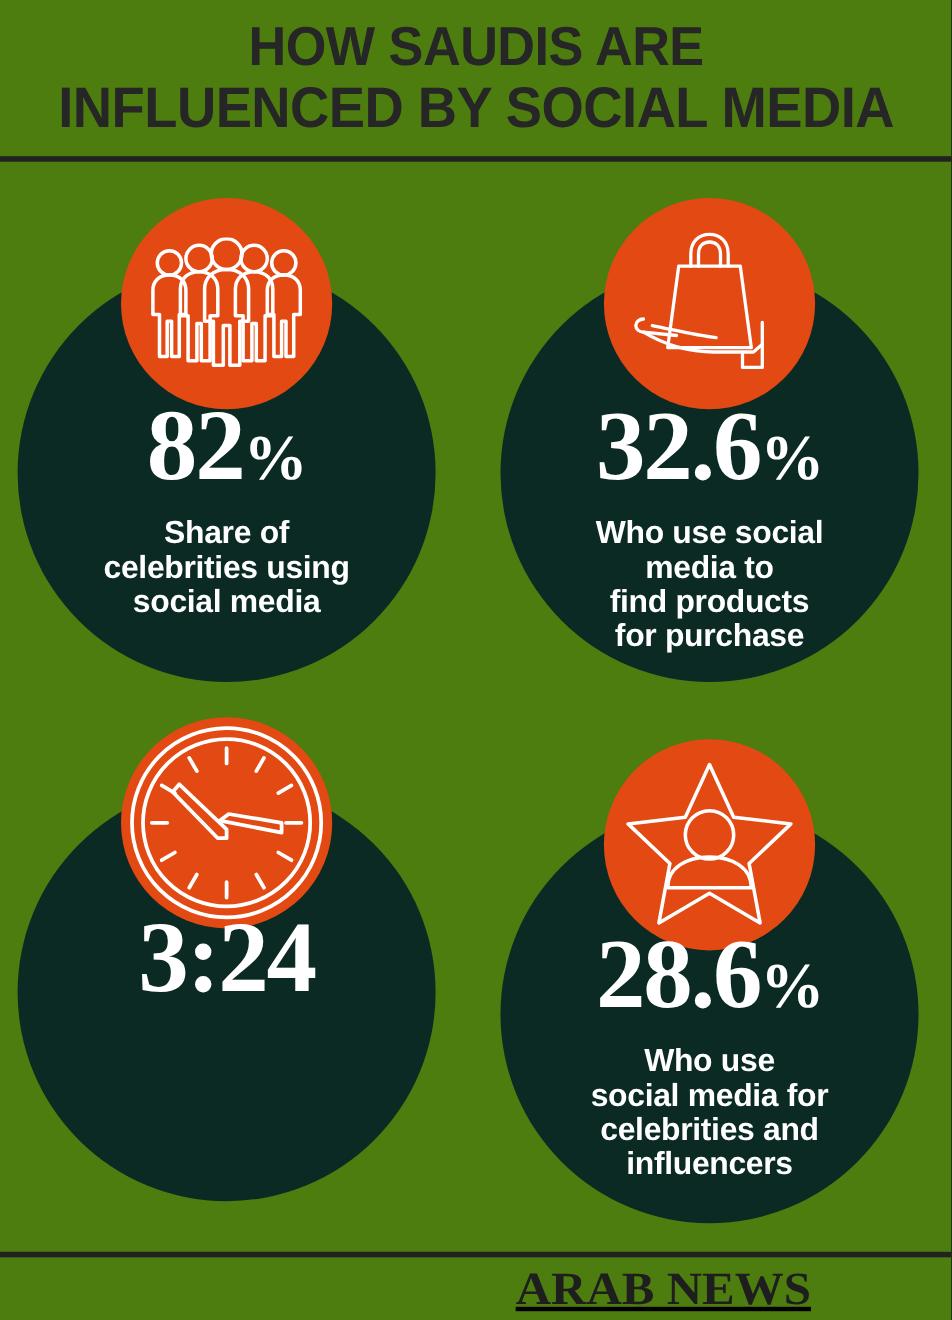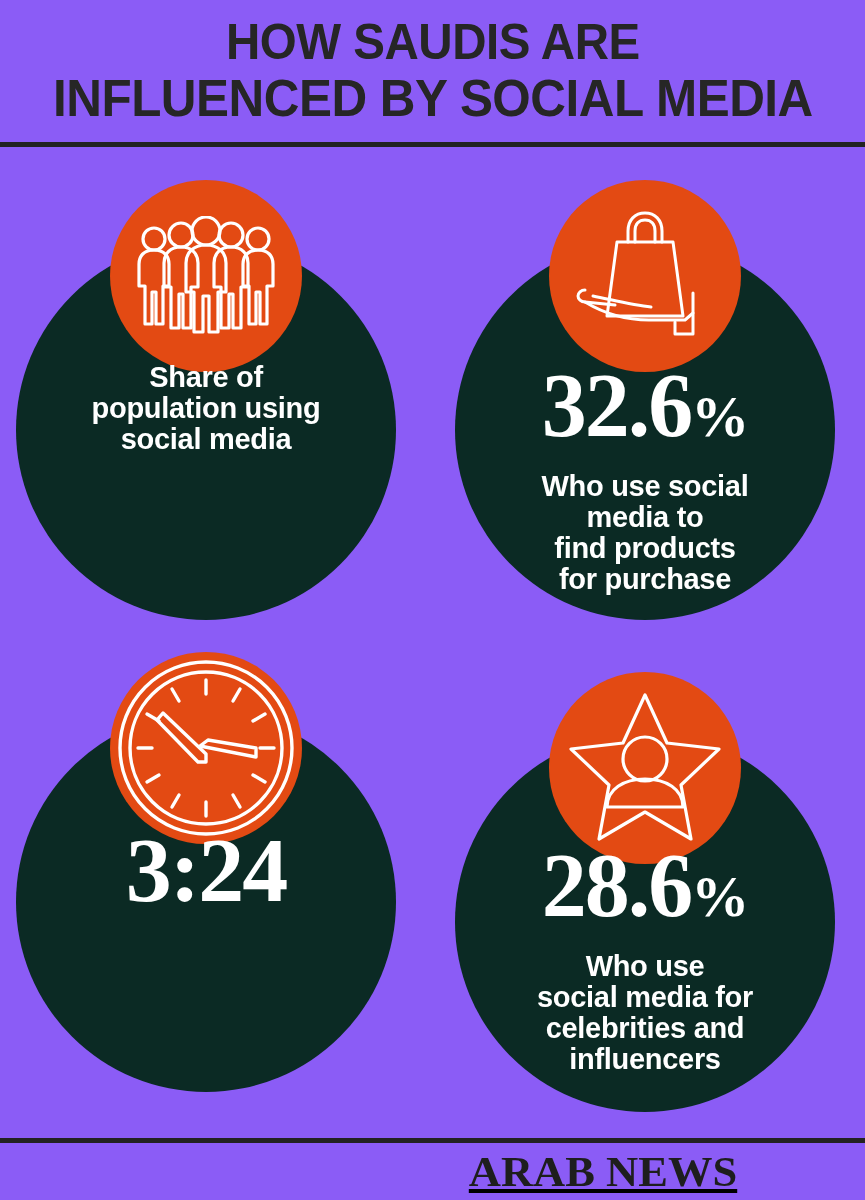--- a/index.html
+++ b/index.html
@@ -13,21 +13,21 @@
     overflow: hidden;
     font-family: "Liberation Sans", sans-serif;
     position: relative;
   }
 
   .page {
     position: absolute;
     inset: 0;
     width: 865px;
     height: 1200px;
-    background: #8b5cf6;
+    background: #4d7c0f;
   }
 
   
   .header {
     position: absolute;
     left: 0;
     top: 0;
     width: 865px;
     height: 144px;
     display: flex;
@@ -207,22 +207,23 @@
           <path d="M75 29 C62 29 55 37 55 47 L55 76 L63 76 L63 116 L72 116 L72 80 L78 80 L78 116 L87 116 L87 76 L95 76 L95 47 C95 37 88 29 75 29 Z"></path>
 
           <circle cx="100" cy="19" r="12"></circle>
           <path d="M100 31 C89 31 83 38 83 47 L83 71 L90 71 L90 112 L98 112 L98 78 L102 78 L102 112 L110 112 L110 71 L117 71 L117 47 C117 38 111 31 100 31 Z"></path>
 
           <circle cx="127" cy="23" r="11"></circle>
           <path d="M127 34 C117 34 112 40 112 48 L112 70 L118 70 L118 108 L125 108 L125 76 L129 76 L129 108 L136 108 L136 70 L142 70 L142 48 C142 40 137 34 127 34 Z"></path>
         </svg>
       </div>
       <div class="cell-body">
+        <span class="stat-value"><span>82</span><span class="unit">%</span></span>
         <div class="stat-caption">Share of
-population using
+celebrities using
 social media</div>
       </div>
     </div>
 
     <div class="cell cell-1">
       <div class="disc"></div>
       <div class="icon-badge">
         <svg width="140" height="132" viewBox="0 0 140 132" fill="none" stroke="#FFFFFF" stroke-width="3" stroke-linejoin="round" stroke-linecap="round">
 
           <path d="M53 32 L53 21 C53 10 60 3 70 3 C80 3 87 10 87 21 L87 32"></path>

